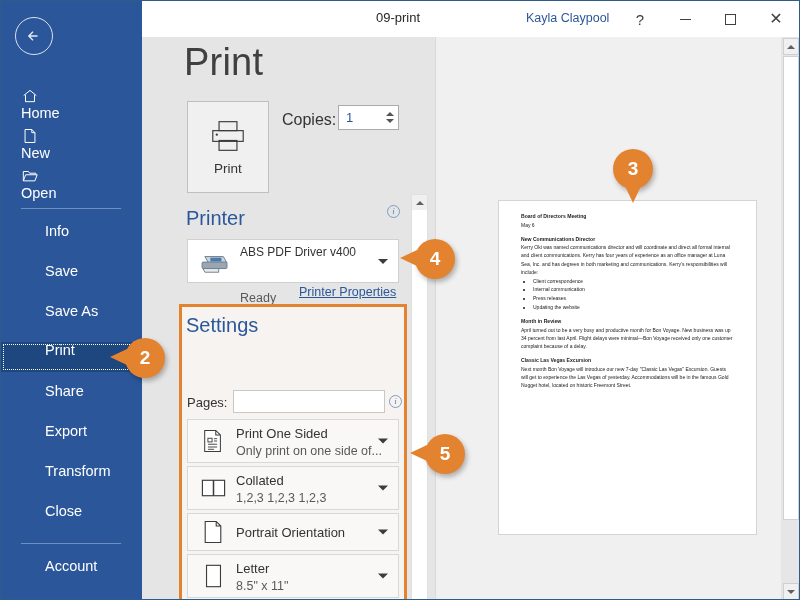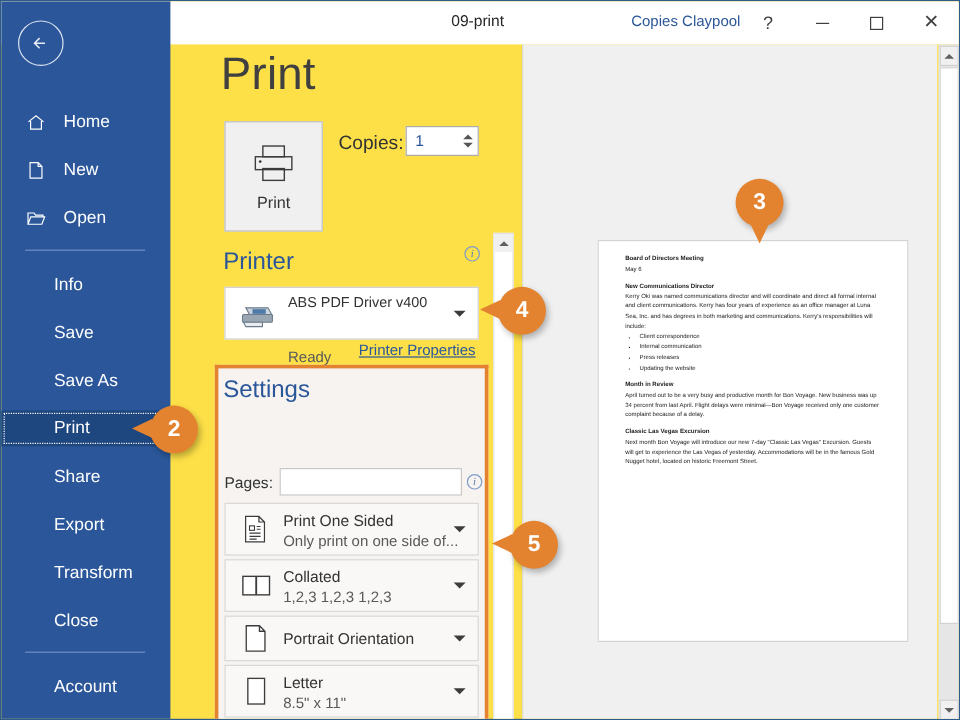--- a/index.html
+++ b/index.html
@@ -6,21 +6,21 @@
   html, body {
     width: 800px; height: 600px;
     font-family: "Liberation Sans", sans-serif;
     overflow: hidden;
     background: #ffffff;
   }
   #app {
     position: relative;
     width: 800px; height: 600px;
     border: 1px solid #2e5c8a;
-    background: #fde047;
+    background: #e5e5e5;
     overflow: hidden;
   }
 
   
   .titlebar {
     position: absolute; left: 0; top: 0; width: 800px; height: 36px;
     background: #ffffff;
     display: flex; align-items: center;
   }
   .tb-doc-title {
@@ -51,23 +51,24 @@
     z-index: 5;
   }
   .back-circle {
     position: absolute; left: 14px; top: 16px;
     width: 38px; height: 38px; border-radius: 50%;
     border: 1.4px solid #d9e2f0;
     display: flex; align-items: center; justify-content: center;
   }
   .nav-item {
     position: absolute; left: 0; width: 141px; height: 30px;
-    display: flex; align-items: center;
+    display: flex; align-items: flex-start;
     color: #ffffff; font-size: 14.5px;
     padding-left: 20px;
+    flex-direction: column;
   }
   .nav-item .nav-ico {
     width: 22px; margin-right: 10px;
     display: flex; align-items: center; justify-content: flex-start;
   }
   .nav-item.indented { padding-left: 44px; }
   .nav-item.selected {
     background: #1e467f;
     outline: 1.3px dotted #ffffff;
     outline-offset: -3px;
@@ -286,21 +287,21 @@
     border-top: 17px solid #e38330;
   }
 </style>
 </head>
 <body>
 
 <div id="app">
 
   <div class="titlebar">
     <div class="tb-doc-title">09-print</div>
-    <div class="tb-user">Copies Claypool</div>
+    <div class="tb-user">Kayla Claypool</div>
 
     <div class="tb-btn tb-help">
       <span>?</span>
     </div>
     <div class="tb-btn tb-min">
       <span class="glyph-min"></span>
     </div>
     <div class="tb-btn tb-max">
       <span class="glyph-max"></span>
     </div>

